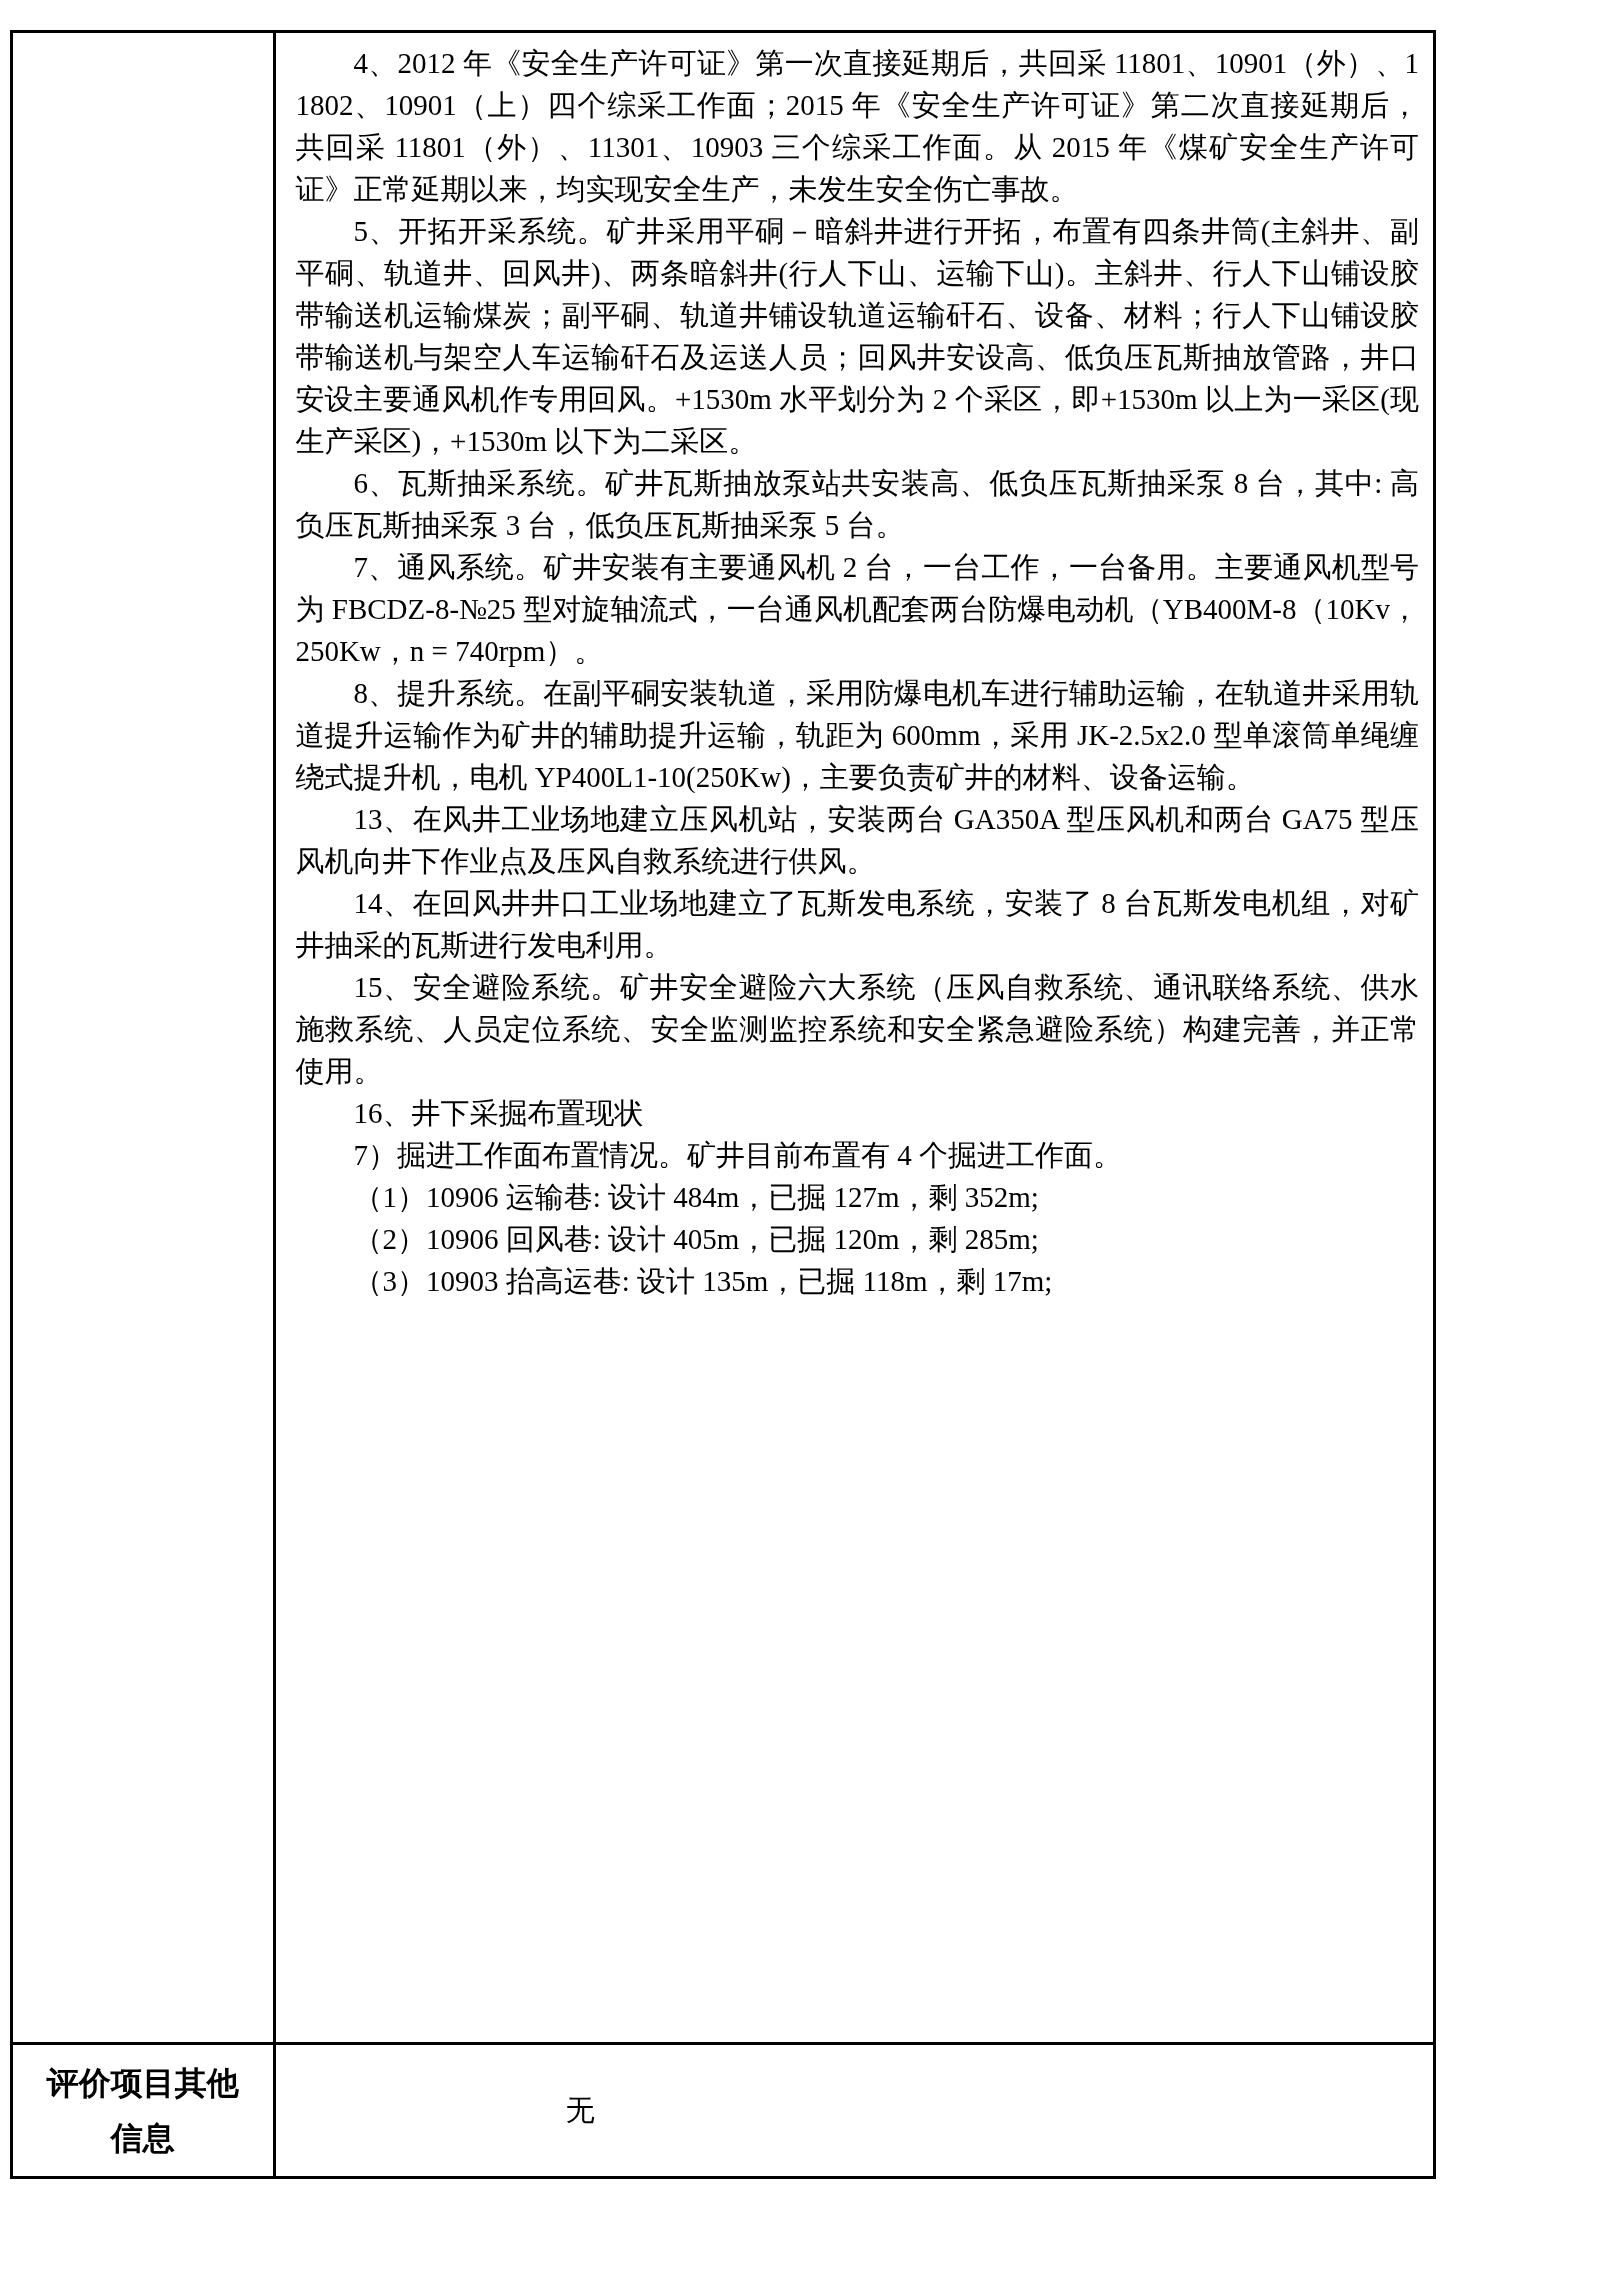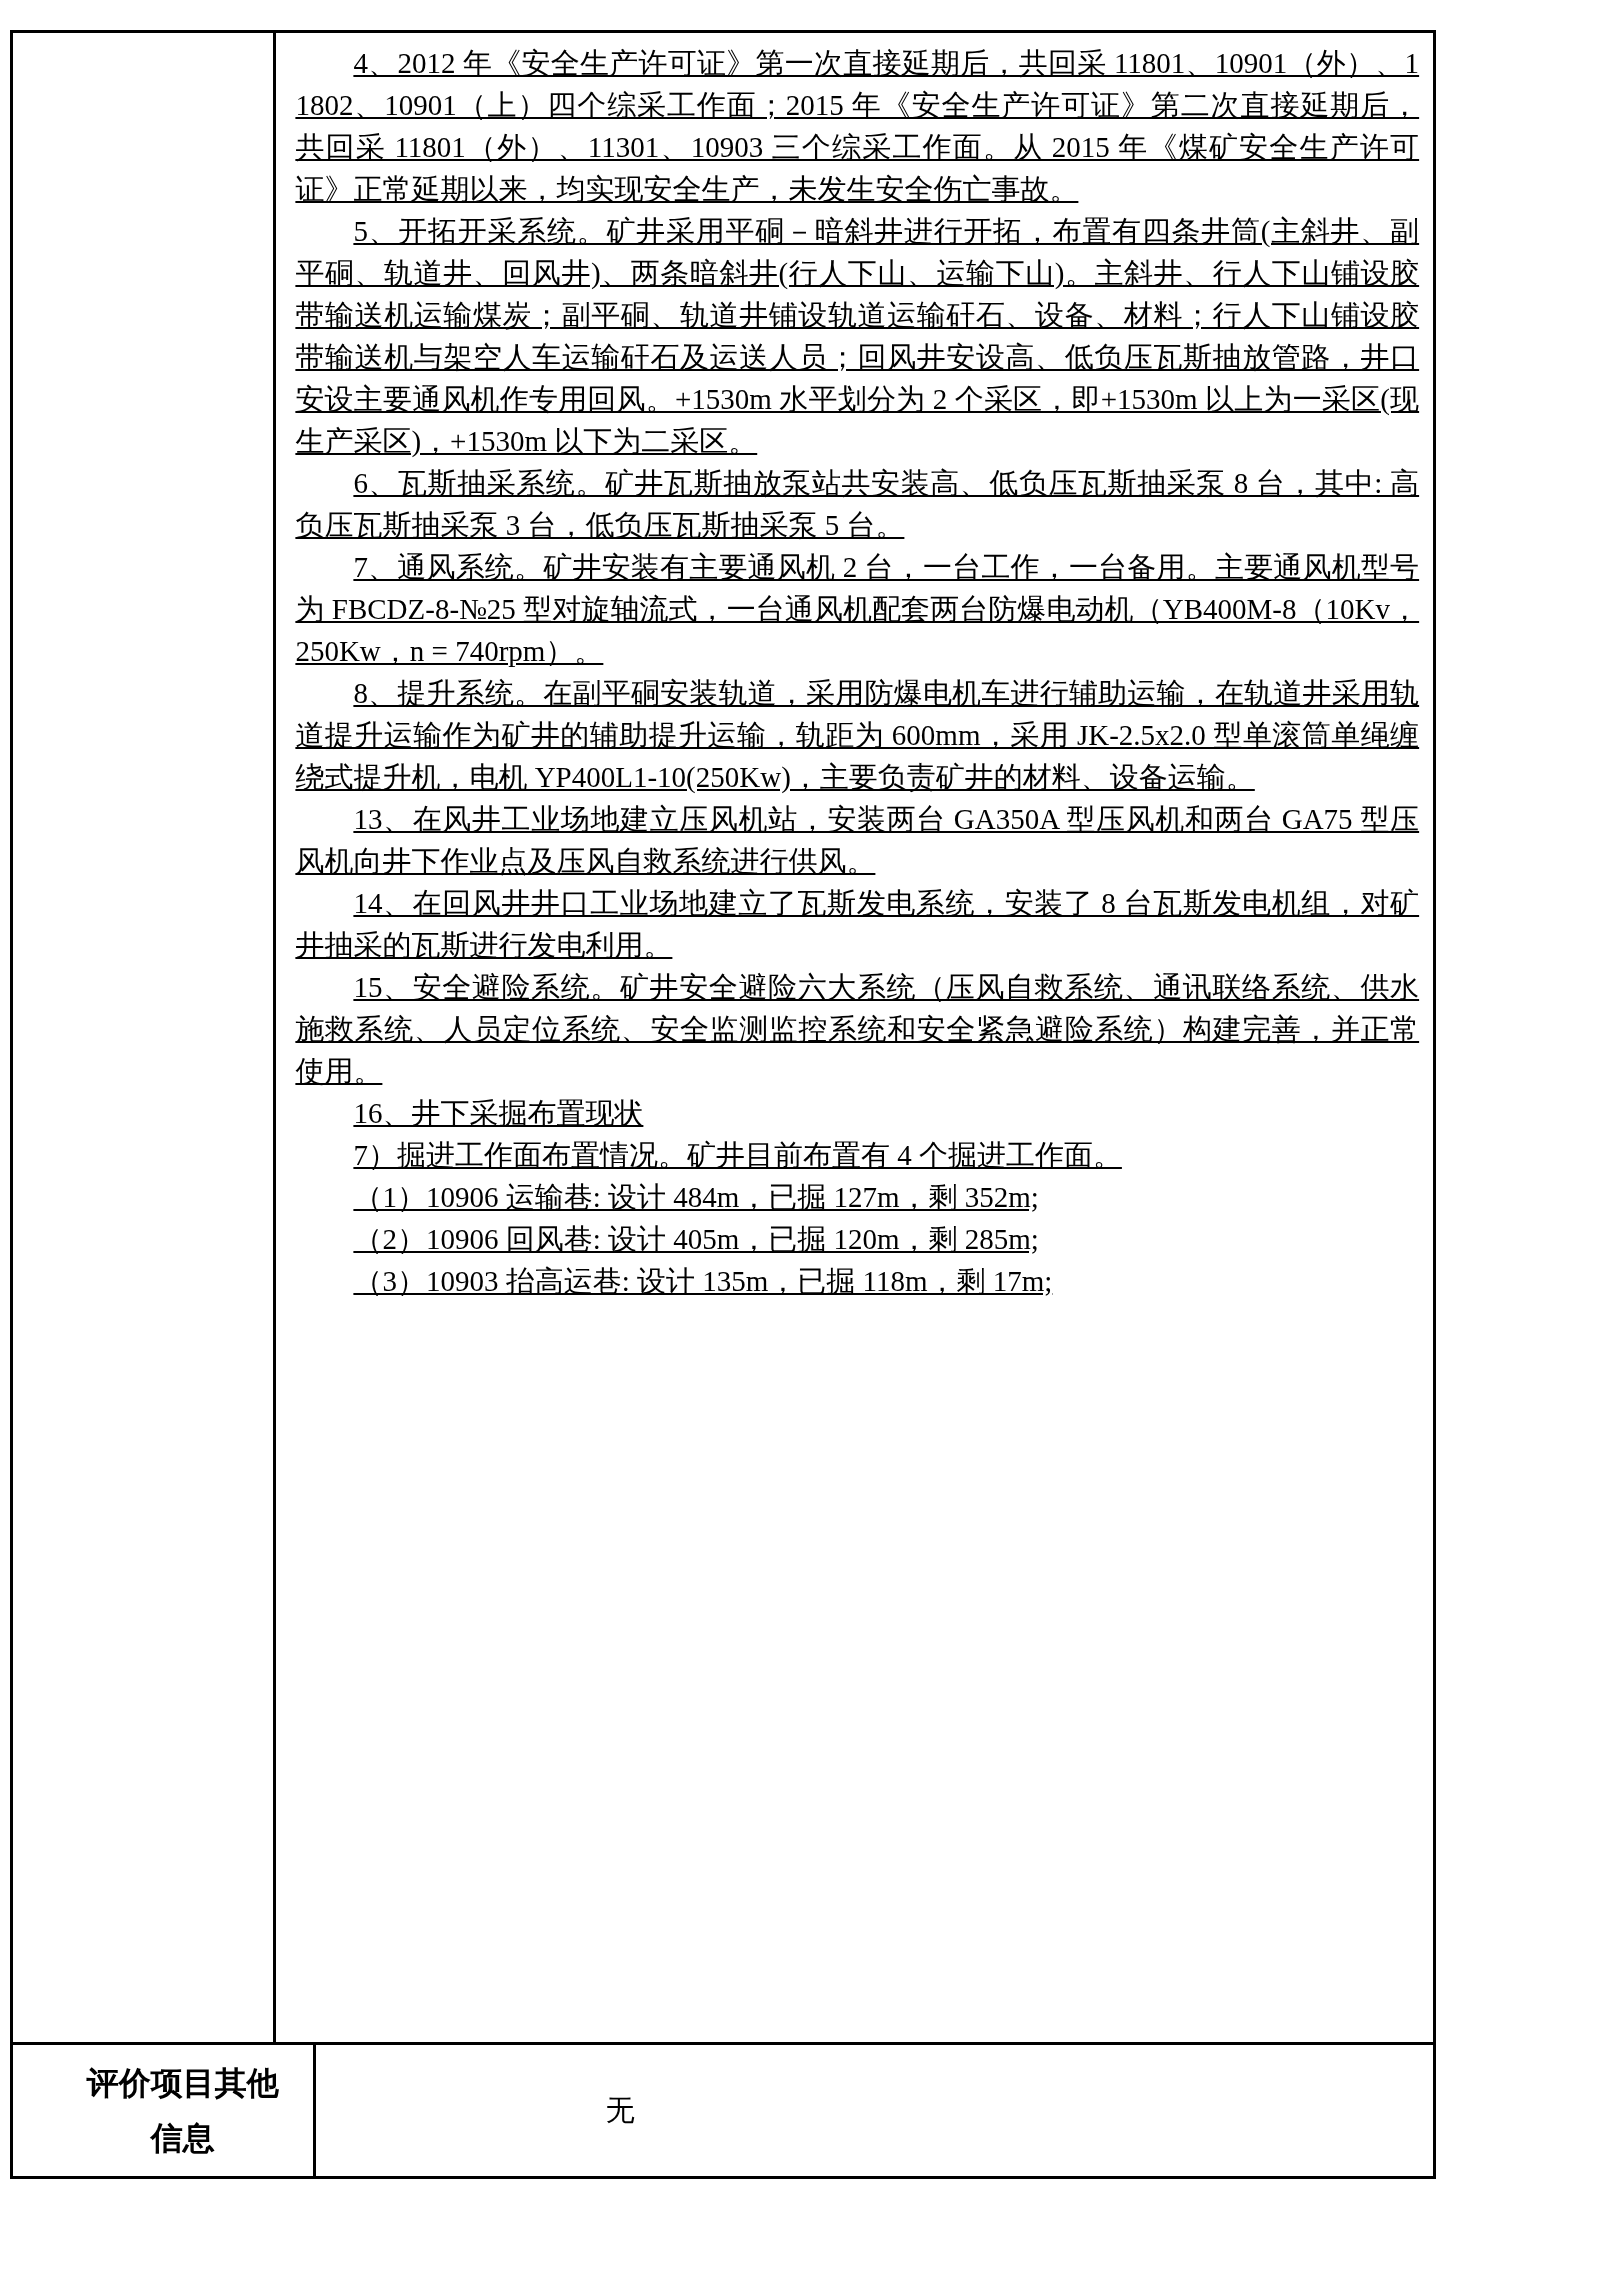--- a/index.html
+++ b/index.html
@@ -21,26 +21,24 @@
     border:3.9px solid #000;
     display:flex;
     flex-direction:column;
     box-sizing:border-box;
     background:#fff;
   }
   .row{display:flex;min-height:0;}
   .main-row{
     flex:1 1 auto;
     border-bottom:3.9px solid #000;
-    text-decoration:underline;
   }
   .footer-row{
     height:131px;
     flex:0 0 auto;
-    padding-left:40px;
   }
   .label-col{
     width:263px;
     flex:0 0 auto;
     border-right:3.9px solid #000;
     box-sizing:border-box;
   }
   .content-cell{
     flex:1 1 auto;
     padding:8.8px 13.7px 0 19.6px;

